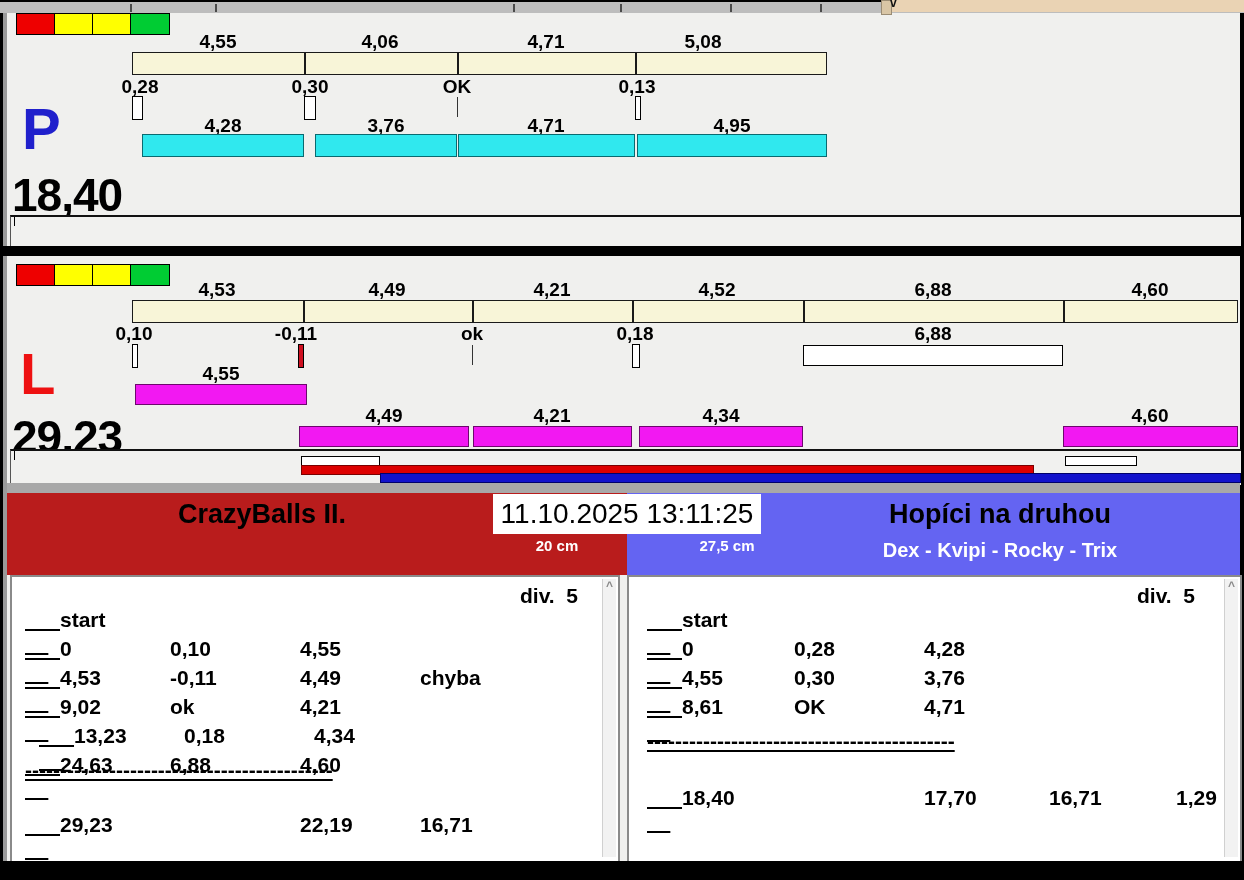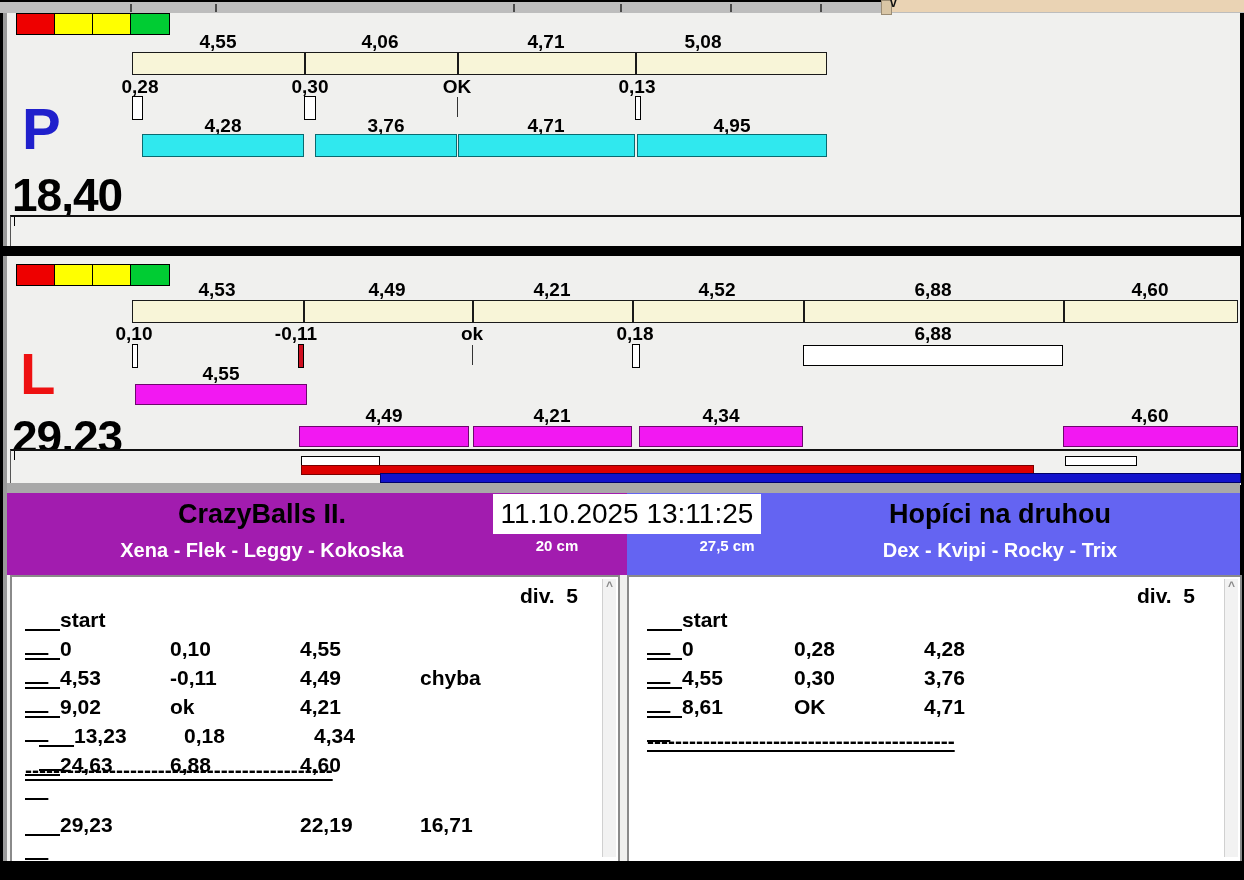--- a/index.html
+++ b/index.html
@@ -35,21 +35,21 @@
   .strip{background:#f1f1ef;border-top:2px solid #111;border-left:1px solid #555;}
   .notch{width:1px;height:9px;background:#000;}
   .divider-black{left:0;width:1244px;height:10px;background:#000;}
   .grayband{left:7px;top:483px;width:1233px;height:10px;background:#a8a8a8;}
   
   .whitebox{height:8px;background:#fff;border:1px solid #000;}
   .redbar{height:8px;background:#dd0000;border:1px solid #7a0000;}
   .bluebar{height:8px;background:#1212cc;border:1px solid #00006a;}
   
   .hdr{top:493px;height:82px;}
-  .hdr.red{background:#a21caf;}
+  .hdr.red{background:#b91c1c;}
   .hdr.blue{background:#6464f2;}
   .team-name{font-weight:bold;font-size:27px;color:#000;text-align:center;}
   .team-dogs{font-weight:bold;font-size:20px;color:#fff;text-align:center;}
   .team-h{font-weight:bold;font-size:15px;color:#fff;text-align:center;}
   .datebox{left:493px;top:494px;width:268px;height:40px;background:#fff;color:#000;
            font-size:28px;text-align:center;line-height:40px;}
   .tablebg{top:575px;height:286px;background:#fff;border:2px solid #8a8a8a;}
   .trow{position:absolute;height:29px;font-weight:bold;font-size:21px;color:#000;white-space:pre;text-decoration:underline;}
   .cell{display:inline-block;vertical-align:top;}
   .divlbl{position:absolute;font-weight:bold;font-size:21px;white-space:pre;}
@@ -183,21 +183,20 @@
       <div class="abs redbar" style="left:290px;top:14px;width:731px"></div>
       <div class="abs bluebar" style="left:369px;top:22px;width:859px"></div>
       <div class="abs whitebox" style="left:1054px;top:5px;width:70px"></div>
     </div>
   </div>
 
   <div class="abs grayband"></div>
 
   <div class="abs hdr red" style="left:7px;width:620px">
     <div class="abs team-name" style="left:0;top:6px;width:510px">CrazyBalls II.</div>
-    <div class="abs team-dogs" style="left:0;top:46px;width:510px">Xena - Flek - Leggy - Kokoska</div>
     <div class="abs team-h" style="left:470px;top:44px;width:160px">20 cm</div>
   </div>
   <div class="abs hdr blue" style="left:627px;width:613px">
     <div class="abs team-h" style="left:20px;top:44px;width:160px">27,5 cm</div>
     <div class="abs team-name" style="left:133px;top:6px;width:480px">Hopíci na druhou</div>
     <div class="abs team-dogs" style="left:133px;top:46px;width:480px">Dex - Kvipi - Rocky - Trix</div>
   </div>
   <div class="abs datebox">11.10.2025 13:11:25</div>
 
   <div class="abs tablebg" style="left:10px;width:606px">
@@ -239,19 +238,22 @@
     <div class="trow" style="left:18px;top:36px">
       <span class="cell" style="width:112px">0</span><span class="cell" style="width:130px">0,28</span><span class="cell" style="width:125px">4,28</span><span class="cell"></span>
     </div>
     <div class="trow" style="left:18px;top:65px">
       <span class="cell" style="width:112px">4,55</span><span class="cell" style="width:130px">0,30</span><span class="cell" style="width:125px">3,76</span><span class="cell"></span>
     </div>
     <div class="trow" style="left:18px;top:94px">
       <span class="cell" style="width:112px">8,61</span><span class="cell" style="width:130px">OK</span><span class="cell" style="width:125px">4,71</span><span class="cell"></span>
     </div>
     <div class="trow" style="left:18px;top:152px">--------------------------------------------</div>
+    <div class="trow" style="left:18px;top:185px">
+      <span class="cell" style="width:242px">18,40</span><span class="cell" style="width:125px">17,70</span><span class="cell" style="width:127px">16,71</span><span class="cell">1,29</span>
+    </div>
     <div class="sbar" style="right:2px">
       <div class="scaret">^</div>
     </div>
   </div>
 
   <div class="abs footer-black"></div>
 </div>
 
 </body></html>

